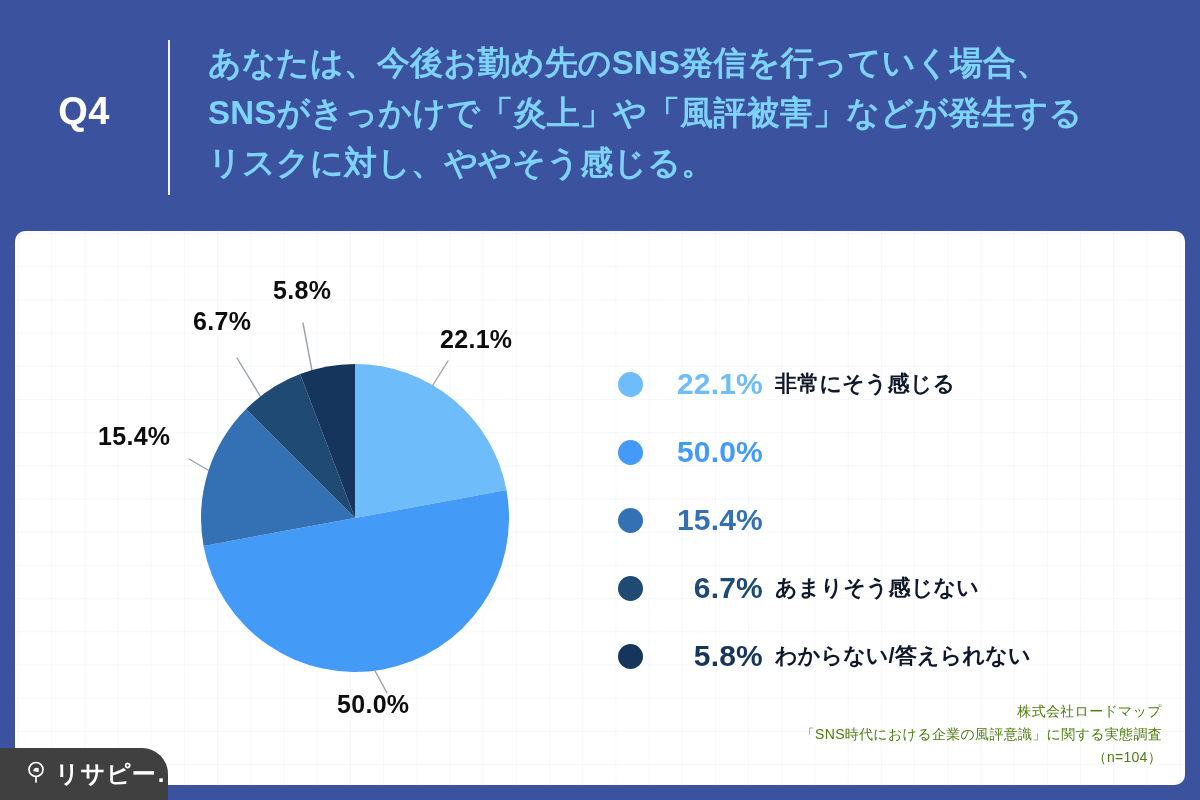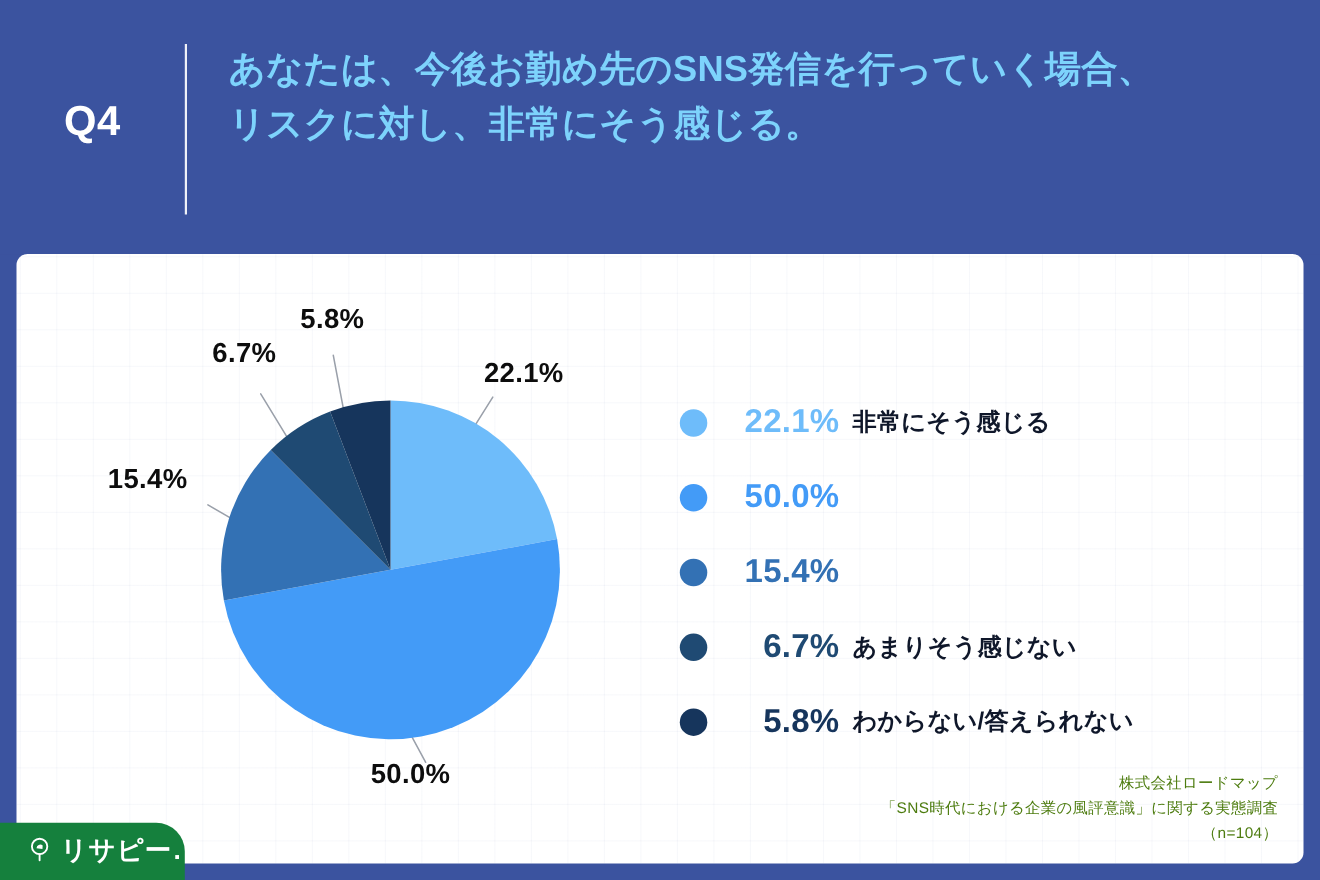--- a/index.html
+++ b/index.html
@@ -155,21 +155,21 @@
     letter-spacing: 0.3px;
   }
 
   
   .logo-tab {
     position: absolute;
     left: 0;
     bottom: 0;
     width: 168px;
     height: 52px;
-    background: #15803d;
+    background: #404040;
     border-top-right-radius: 26px;
     display: flex;
     align-items: center;
     padding-left: 24px;
     box-sizing: border-box;
   }
   .logo-tab .logo-icon { flex: 0 0 auto; margin-right: 7px; }
   .logo-tab .logo-text {
     color: #ffffff;
     font-size: 24px;
@@ -185,21 +185,22 @@
   }
 </style>
 </head>
 <body>
 
 <div class="header">
   <div class="q-number">Q4</div>
   <div class="q-divider"></div>
   <div class="q-text">
     <div>あなたは、今後お勤め先のSNS発信を行っていく場合、</div>
-    <div>リスクに対し、非常にそう感じる。</div>
+    <div>SNSがきっかけで「炎上」や「風評被害」などが発生する</div>
+    <div>リスクに対し、ややそう感じる。</div>
   </div>
 </div>
 
 <div class="card">
   <div class="card-grid"></div>
 
   <svg class="leader" width="1170" height="554" viewBox="0 0 1170 554">
     <g stroke="#9aa0aa" stroke-width="1.4" fill="none" stroke-linecap="round">
       <line x1="411" y1="165" x2="433" y2="130"></line>
       <line x1="352" y1="425" x2="372" y2="462"></line>

